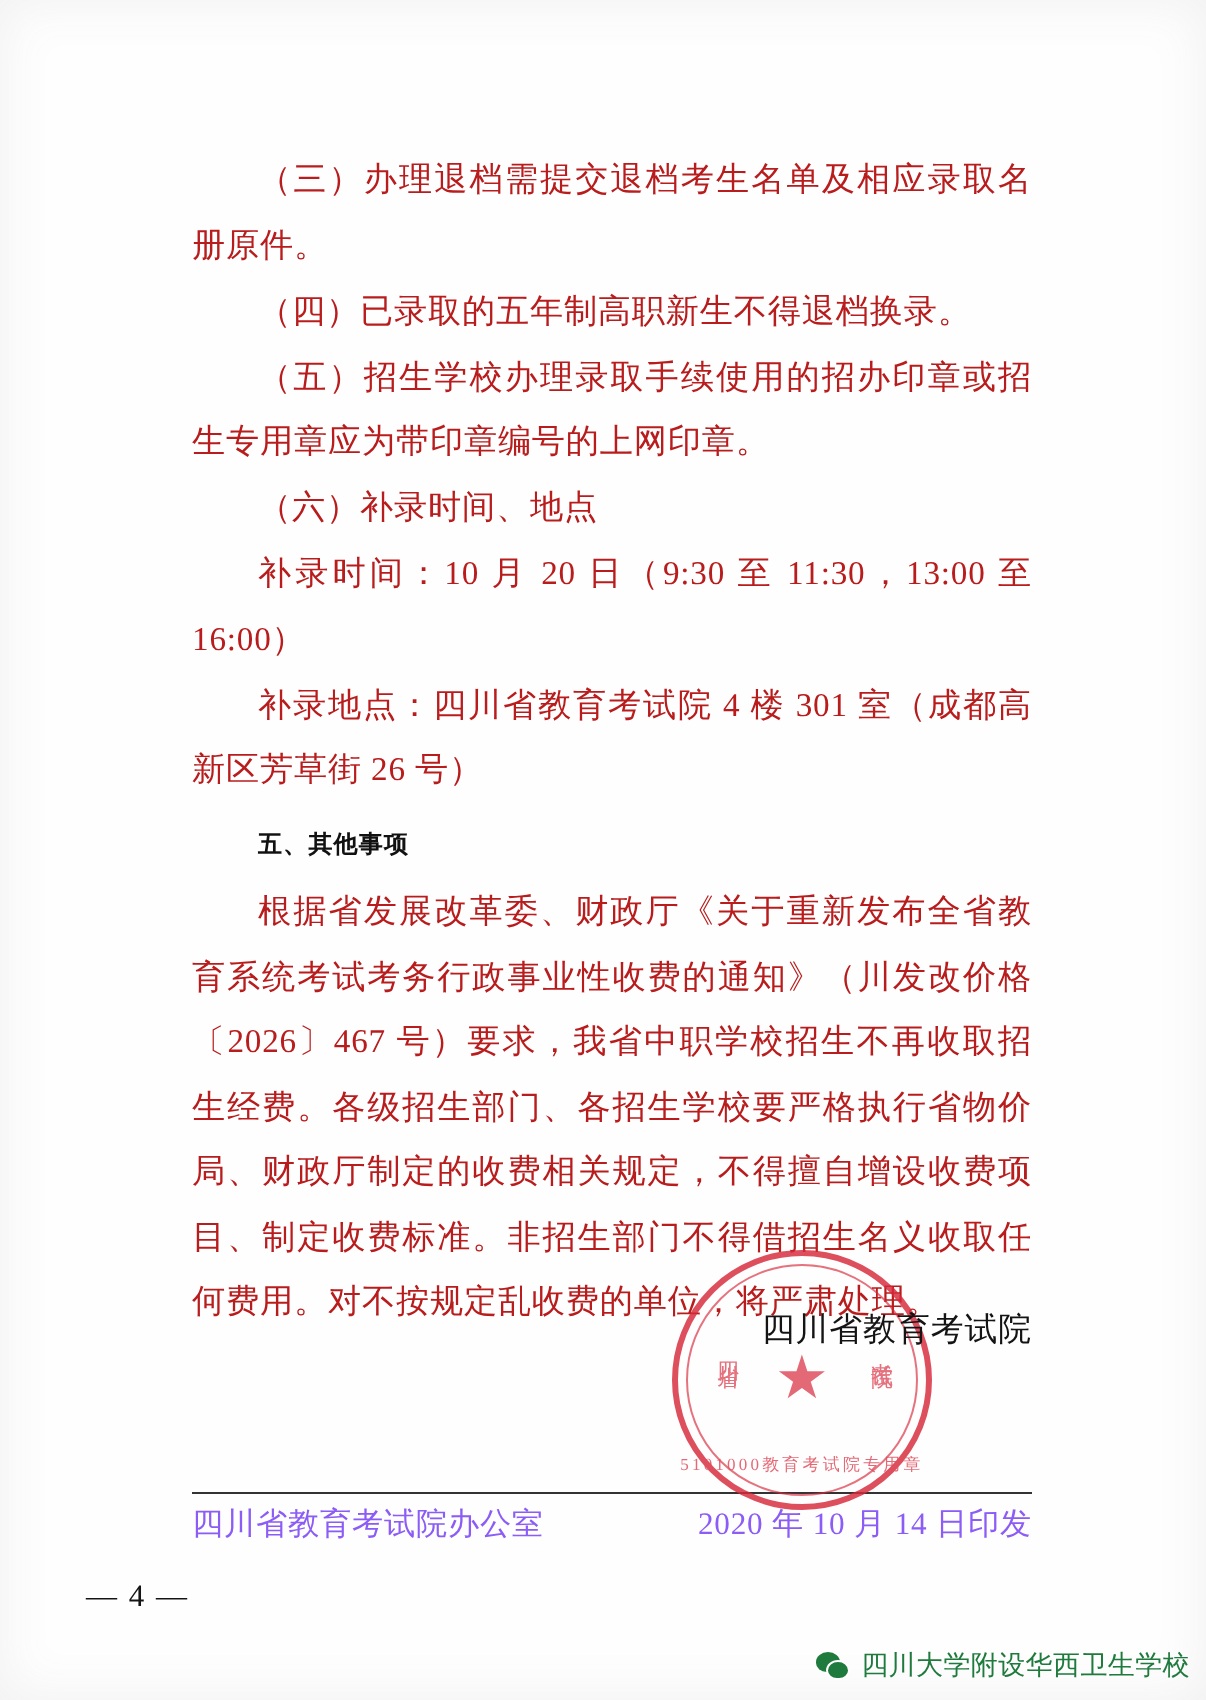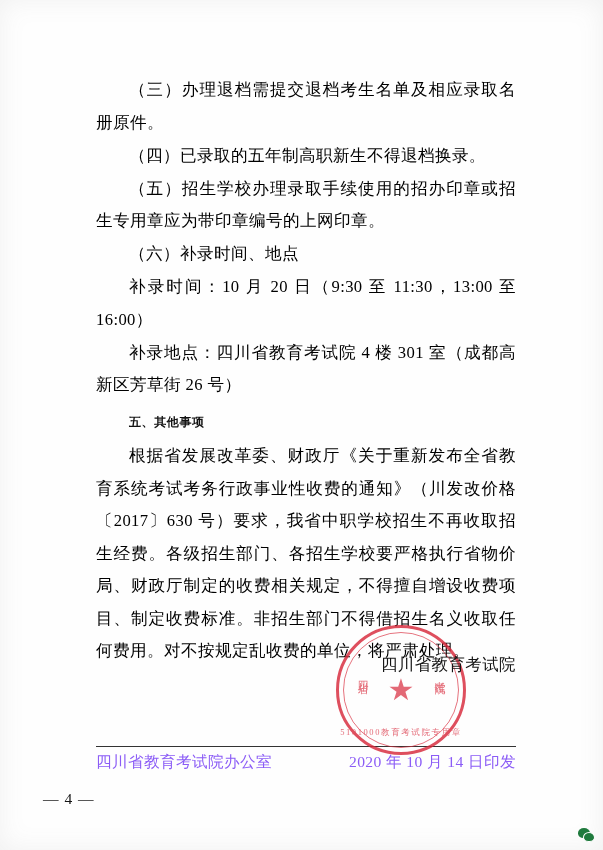--- a/index.html
+++ b/index.html
@@ -40,21 +40,21 @@
     width: 420px;
   }
 
   .para {
     font-size: 16.6px;
     line-height: 32.5px;
     letter-spacing: 0.4px;
     text-align: justify;
     text-justify: inter-ideograph;
     margin: 0 0 0.5px 0;
-    color: #000000;
+    color: #b91c1c;
   }
   .indent {
     text-indent: 33px;
   }
   .section-title {
     font-size: 12px;
     line-height: 33px;
     font-weight: bold;
     text-indent: 33px;
     letter-spacing: 0.6px;
@@ -211,21 +211,21 @@
     <p class="para indent">（四）已录取的五年制高职新生不得退档换录。</p>
     <p class="para indent">（五）招生学校办理录取手续使用的招办印章或招生专用章应为带印章编号的上网印章。</p>
     <p class="para indent">（六）补录时间、地点</p>
     <p class="para indent">补录时间：10 月 20 日（9:30 至 11:30，13:00 至 16:00）</p>
     <p class="para indent">补录地点：四川省教育考试院 4 楼 301 室（成都高新区芳草街 26 号）</p>
 
     <div class="gap-small"></div>
 
     <h2 class="section-title">五、其他事项</h2>
 
-    <p class="para indent">根据省发展改革委、财政厅《关于重新发布全省教育系统考试考务行政事业性收费的通知》（川发改价格〔2017〕630 号）要求，我省中职学校招生不再收取招生经费。各级招生部门、各招生学校要严格执行省物价局、财政厅制定的收费相关规定，不得擅自增设收费项目、制定收费标准。非招生部门不得借招生名义收取任何费用。对不按规定乱收费的单位，将严肃处理。</p>
+    <p class="para indent">根据省发展改革委、财政厅《关于重新发布全省教育系统考试考务行政事业性收费的通知》（川发改价格〔2026〕467 号）要求，我省中职学校招生不再收取招生经费。各级招生部门、各招生学校要严格执行省物价局、财政厅制定的收费相关规定，不得擅自增设收费项目、制定收费标准。非招生部门不得借招生名义收取任何费用。对不按规定乱收费的单位，将严肃处理。</p>
   </div>
 
   <div class="seal">
     <div class="seal-inner"></div>
     <div class="seal-side-left">四川省</div>
     <div class="seal-side-right">考试院</div>
     <div class="seal-star">★</div>
     <div class="seal-bottom-text">5101000教育考试院专用章</div>
   </div>
 
@@ -238,15 +238,16 @@
     <span>四川省教育考试院办公室</span>
     <span>2020 年 10 月 14 日印发</span>
   </div>
   <div class="page-number">— 4 —</div>
 
   <div class="watermark">
     <span class="wx-icon">
       <span class="b1"></span>
         <span class="b2"></span>
     </span>
+    <span>四川大学附设华西卫生学校</span>
   </div>
 
 </div>
 
 </body></html>

